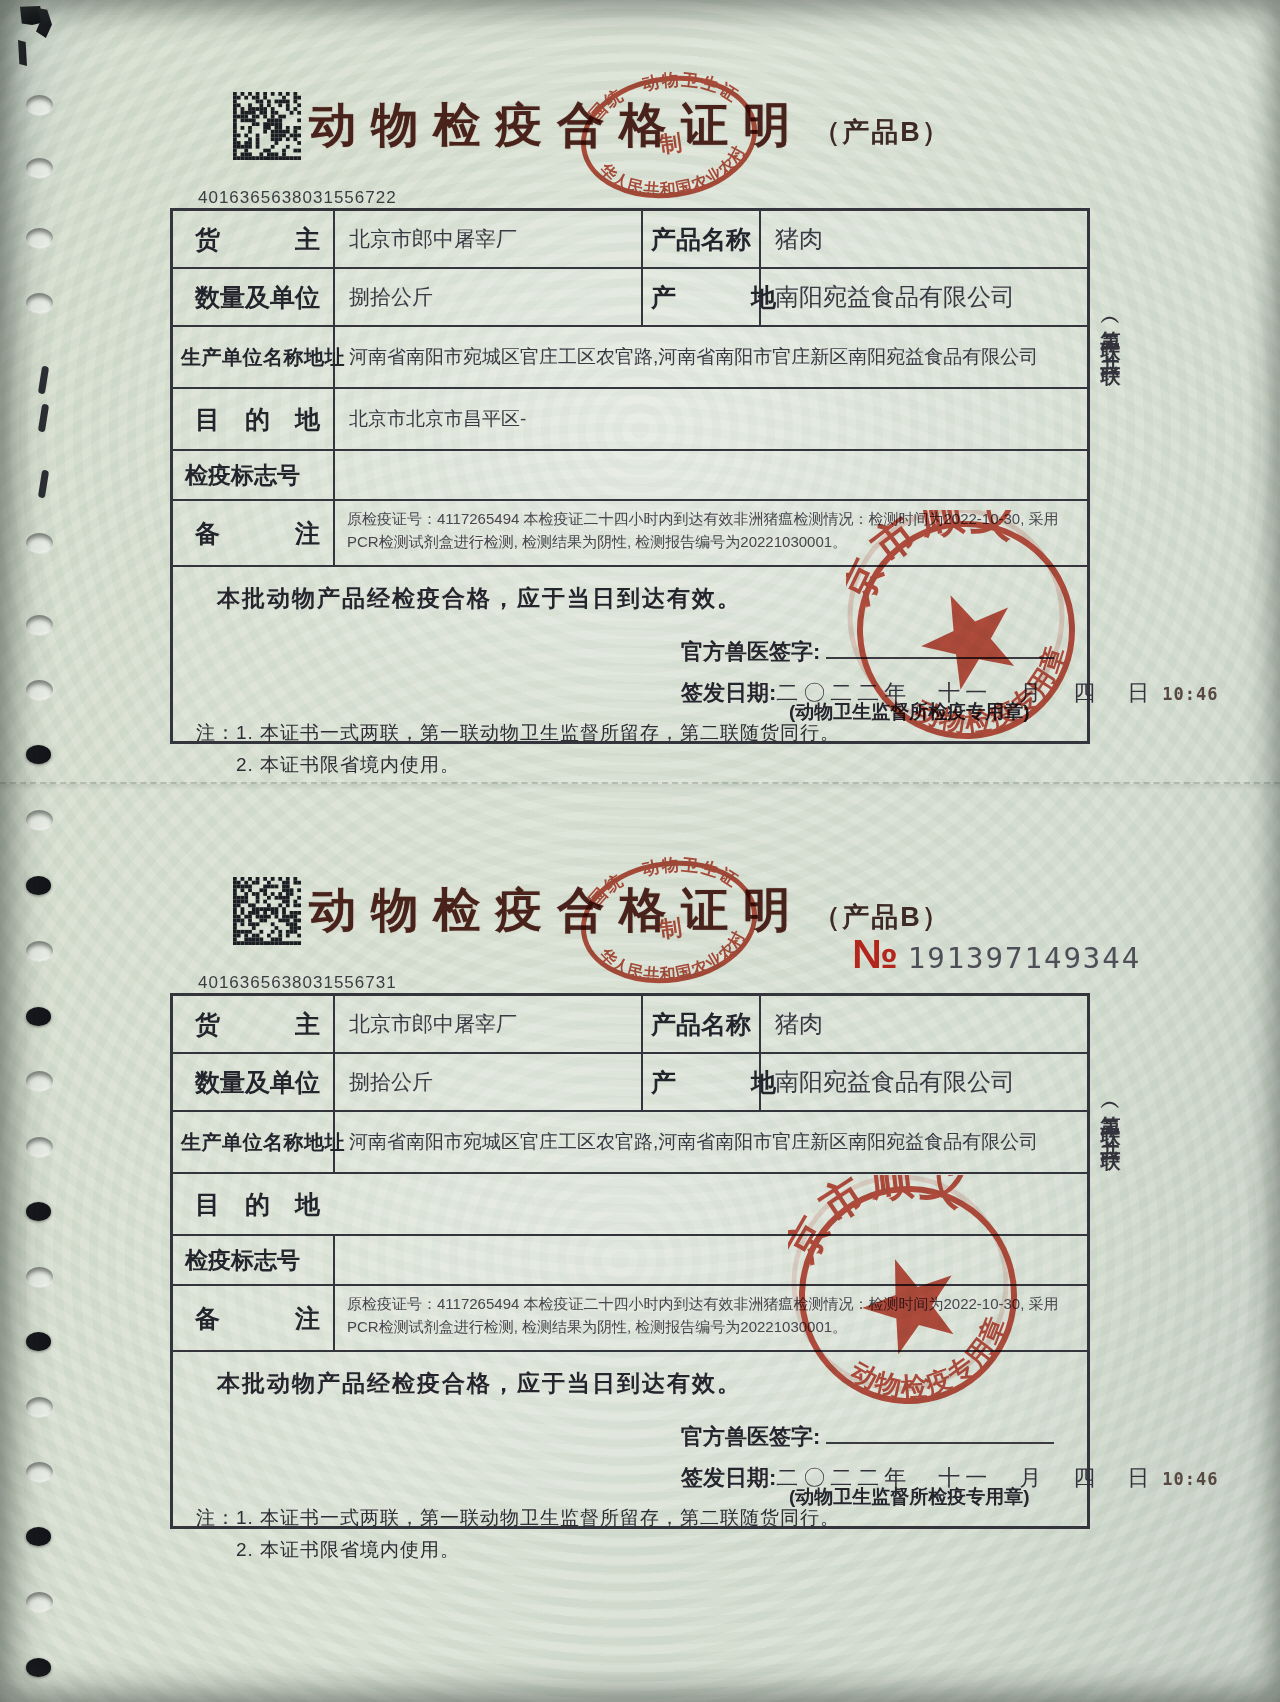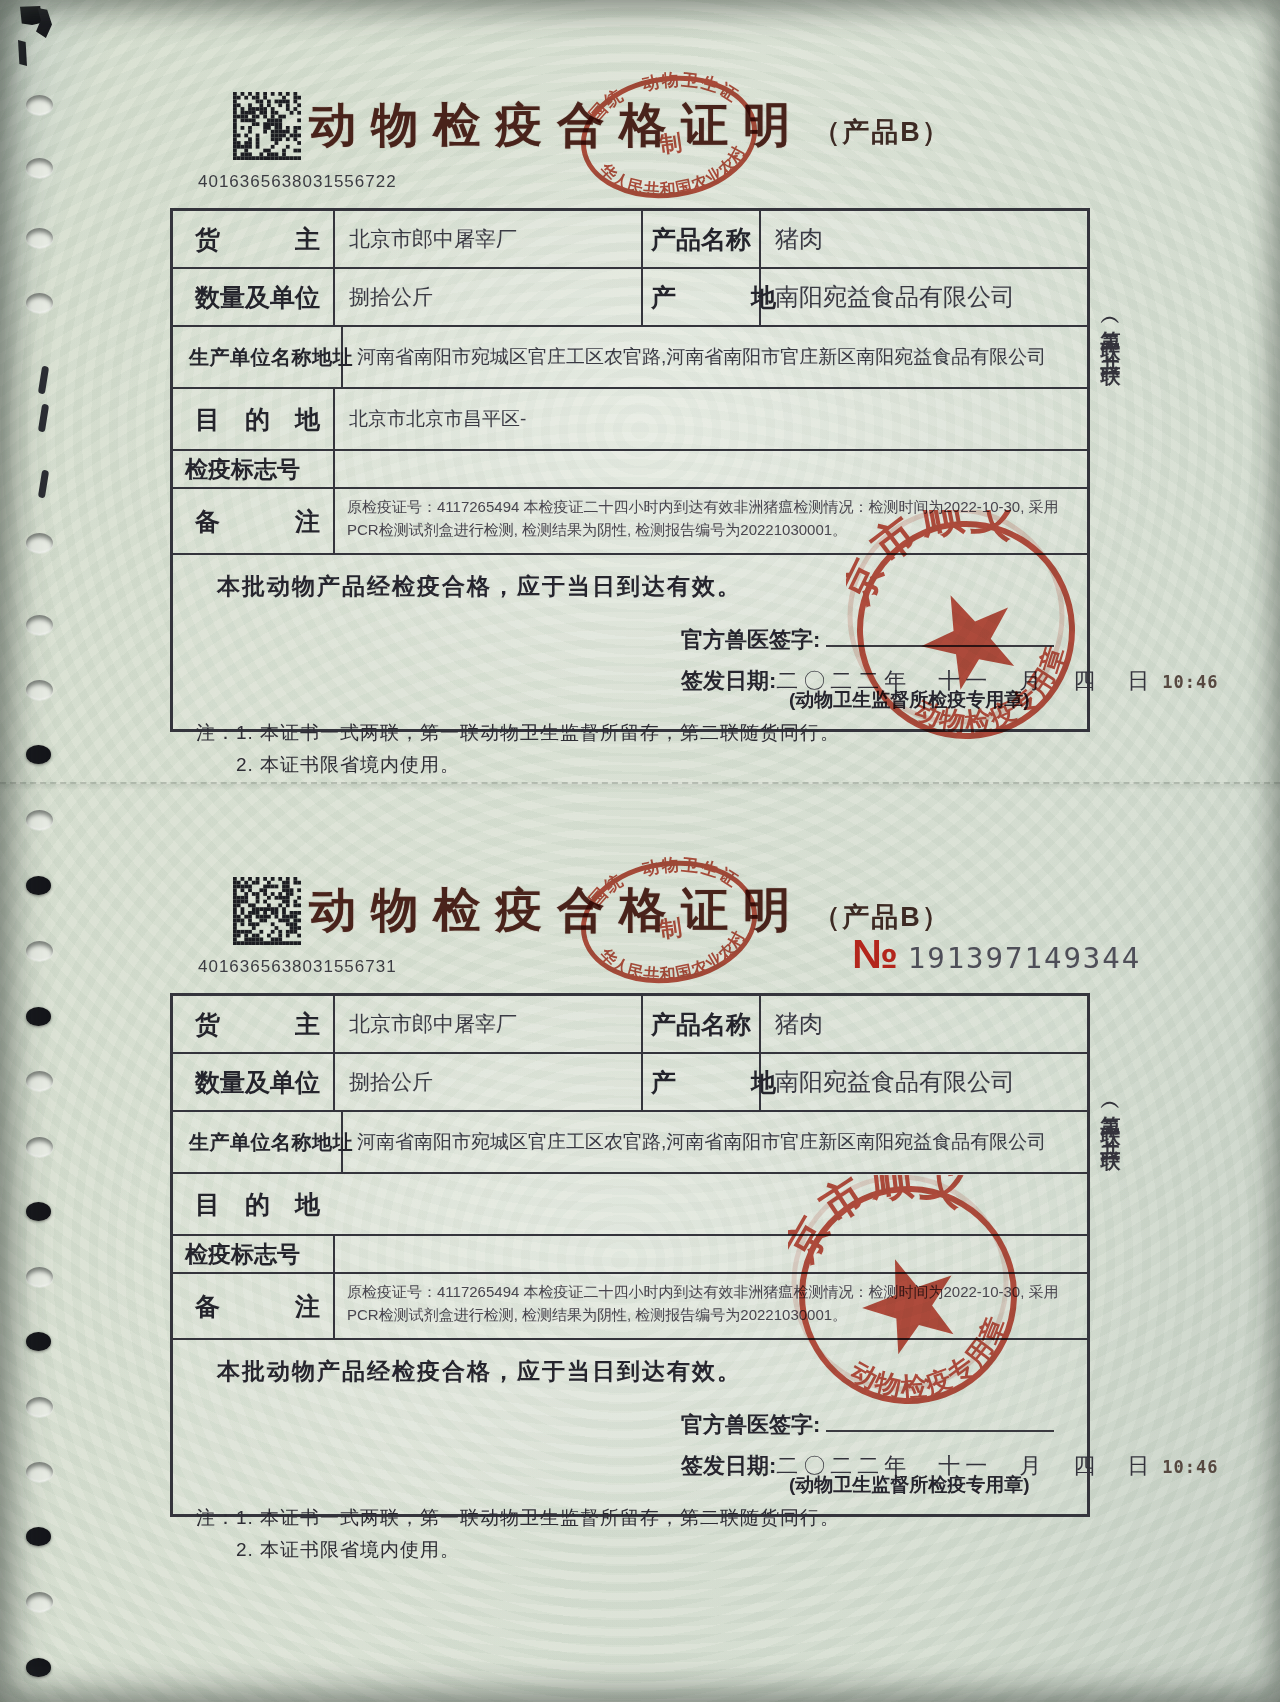--- a/index.html
+++ b/index.html
@@ -38,31 +38,31 @@
   .cert-0{top:60px;} .cert-1{top:845px;}
   .datamatrix{position:absolute;left:233px;top:32px;width:68px;height:68px;}
   .title-row{position:absolute;left:170px;top:34px;width:920px;display:flex;justify-content:center;align-items:baseline;gap:8px;white-space:nowrap;}
   .cert-title{font-size:47px;font-weight:bold;letter-spacing:15px;color:#49231b;
     text-shadow:0 0 1px rgba(73,35,27,.6);}
   .cert-title-suffix{font-size:27px;font-weight:bold;letter-spacing:2px;color:#3d2a24;}
   .maker-seal{position:absolute;left:563px;top:4px;width:212px;height:146px;mix-blend-mode:multiply;opacity:.9;}
   .serial{position:absolute;left:852px;top:86px;white-space:nowrap;}
   .serial-prefix{font-size:41px;font-weight:bold;color:#b3261c;margin-right:10px;}
   .serial-number{font-family:"DejaVu Sans Mono","Liberation Mono",monospace;font-size:29px;color:#4e4e58;letter-spacing:2px;}
-  .barcode-number{position:absolute;left:198px;top:112px;font-size:17px;letter-spacing:1px;color:#3b3b42;}
+  .barcode-number{position:absolute;left:198px;top:128px;font-size:17px;letter-spacing:1px;color:#3b3b42;}
   
   .cert-table{position:absolute;left:170px;top:148px;width:920px;border:3px solid #34343c;background:rgba(255,255,255,.06);}
   .row{display:flex;border-bottom:2px solid #34343c;}
   .row:last-child{border-bottom:none;}
   .cell{border-right:2px solid #34343c;display:flex;align-items:center;}
   .cell:last-child{border-right:none;}
-  .r1{height:58px;}.r2{height:58px;}.r3{height:62px;}.r4{height:62px;}.r5{height:38px;}.r6{height:66px;}
+  .r1{height:58px;}.r2{height:58px;}.r3{height:62px;}.r4{height:62px;}.r5{height:50px;}.r6{height:66px;}
   .r7{height:158px;position:relative;display:block;}
   .c-label{width:162px;padding-left:22px;font-weight:bold;font-size:25px;color:#24242c;white-space:nowrap;}
-  .r3 .c-label{font-size:20px;padding-left:8px;letter-spacing:.5px;margin-left:8px;}
+  .r3 .c-label{font-size:20px;padding-left:8px;letter-spacing:.5px;}
   .r5 .c-label{font-size:23px;padding-left:12px;}
   .c-value{width:308px;padding-left:14px;font-size:21px;color:#3a3a44;}
   .c-label2{width:118px;padding-left:8px;font-weight:bold;font-size:25px;color:#24242c;white-space:nowrap;}
   .c-value2{flex:1;padding-left:14px;font-size:24px;color:#3a3a44;}
   .c-wide{flex:1;padding-left:14px;font-size:19px;color:#3a3a44;white-space:nowrap;overflow:hidden;}
   .r6 .c-wide{font-size:15px;line-height:1.55;white-space:normal;padding:6px 12px 22px 12px;color:#48454e;align-items:flex-start;display:block;}
   .qualified{margin:16px 0 0 44px;font-size:23px;font-weight:600;letter-spacing:2px;color:#26252e;}
   .sig-line{position:absolute;left:508px;top:54px;font-size:22px;font-weight:600;color:#26252e;white-space:nowrap;}
   .sig-underline{display:inline-block;width:228px;height:18px;border-bottom:2px solid #3a3a40;margin-left:6px;}
   .date-line{position:absolute;left:508px;top:95px;font-size:22px;font-weight:600;color:#26252e;white-space:nowrap;}

